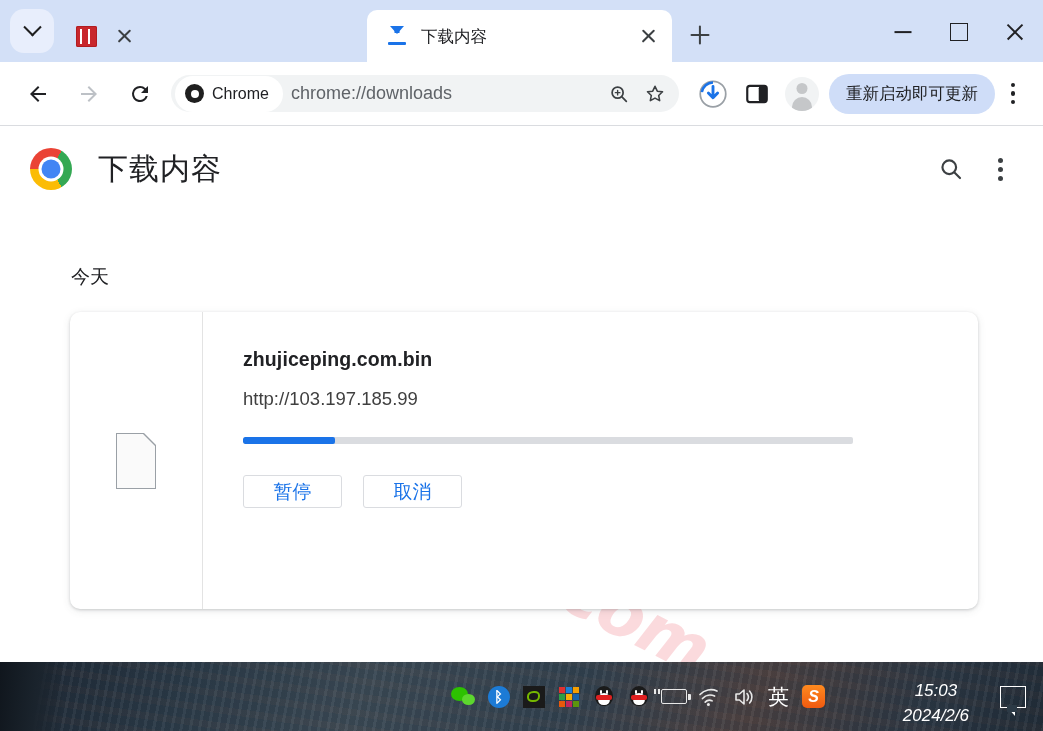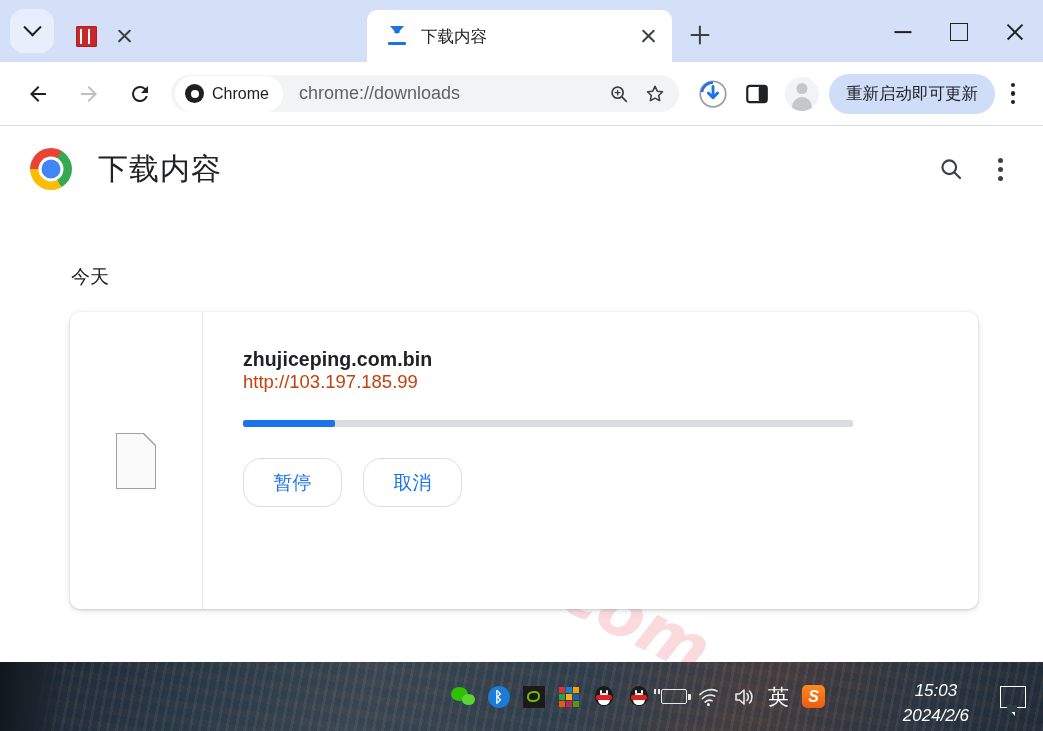--- a/index.html
+++ b/index.html
@@ -195,21 +195,21 @@
     background: #1f1f1f;
     position: relative;
   }
   .chrome-logo-sm::after {
     content: ""; position: absolute; left: 5.5px; top: 5.5px;
     width: 8px; height: 8px; border-radius: 50%; background: #ffffff;
   }
   .chrome-chip-label { font-size: 16px; color: #202124; }
   .url-text {
     font-size: 18px; color: #5f6368;
-    margin-left: 16px; flex: 1 1 auto;
+    margin-left: 8px; flex: 1 1 auto;
     white-space: nowrap; overflow: hidden;
   }
   .omni-icon {
     width: 36px; height: 36px; flex: 0 0 auto;
     display: flex; align-items: center; justify-content: center;
     cursor: pointer;
   }
 
   .tbicon {
     width: 40px; height: 40px; flex: 0 0 auto;
@@ -335,36 +335,36 @@
     content: "";
     position: absolute; right: -1.6px; top: -1.6px;
     width: 0; height: 0;
     border-left: 14px solid transparent;
     border-top: 14px solid #ffffff;
     filter: drop-shadow(-1px 1px 0 #9aa0a6);
   }
 
   .dl-body { flex: 1 1 auto; padding: 36px 0 0 40px; }
   .dl-filename { font-size: 19.5px; color: #202124; font-weight: bold; letter-spacing: .1px; }
-  .dl-url { font-size: 18.5px; color: #c2410c; }
+  .dl-url { font-size: 18.5px; color: #404040; margin-top: 17px; }
   .dl-status { font-size: 18.5px; color: #5f6368; margin-top: 34px; }
 
   .progress-track {
     margin-top: 27px;
     width: 610px; height: 7px;
     background: #dadce0; border-radius: 2px;
     overflow: hidden;
   }
   .progress-fill { height: 100%; background: #1a73e8; border-radius: 2px; }
 
   .dl-buttons { display: flex; gap: 21px; margin-top: 31px; }
   .dl-btn {
-    min-width: 99px; height: 49px;
+    min-width: 99px; height: 33px;
     border: 1px solid #dadce0;
-    border-radius: 18px;
+    border-radius: 3px;
     background: #ffffff;
     color: #1a73e8;
     font-size: 19px;
     font-family: "Liberation Sans", sans-serif;
     display: flex; align-items: center; justify-content: center;
     cursor: pointer;
     padding: 0 20px;
   }
 
   

